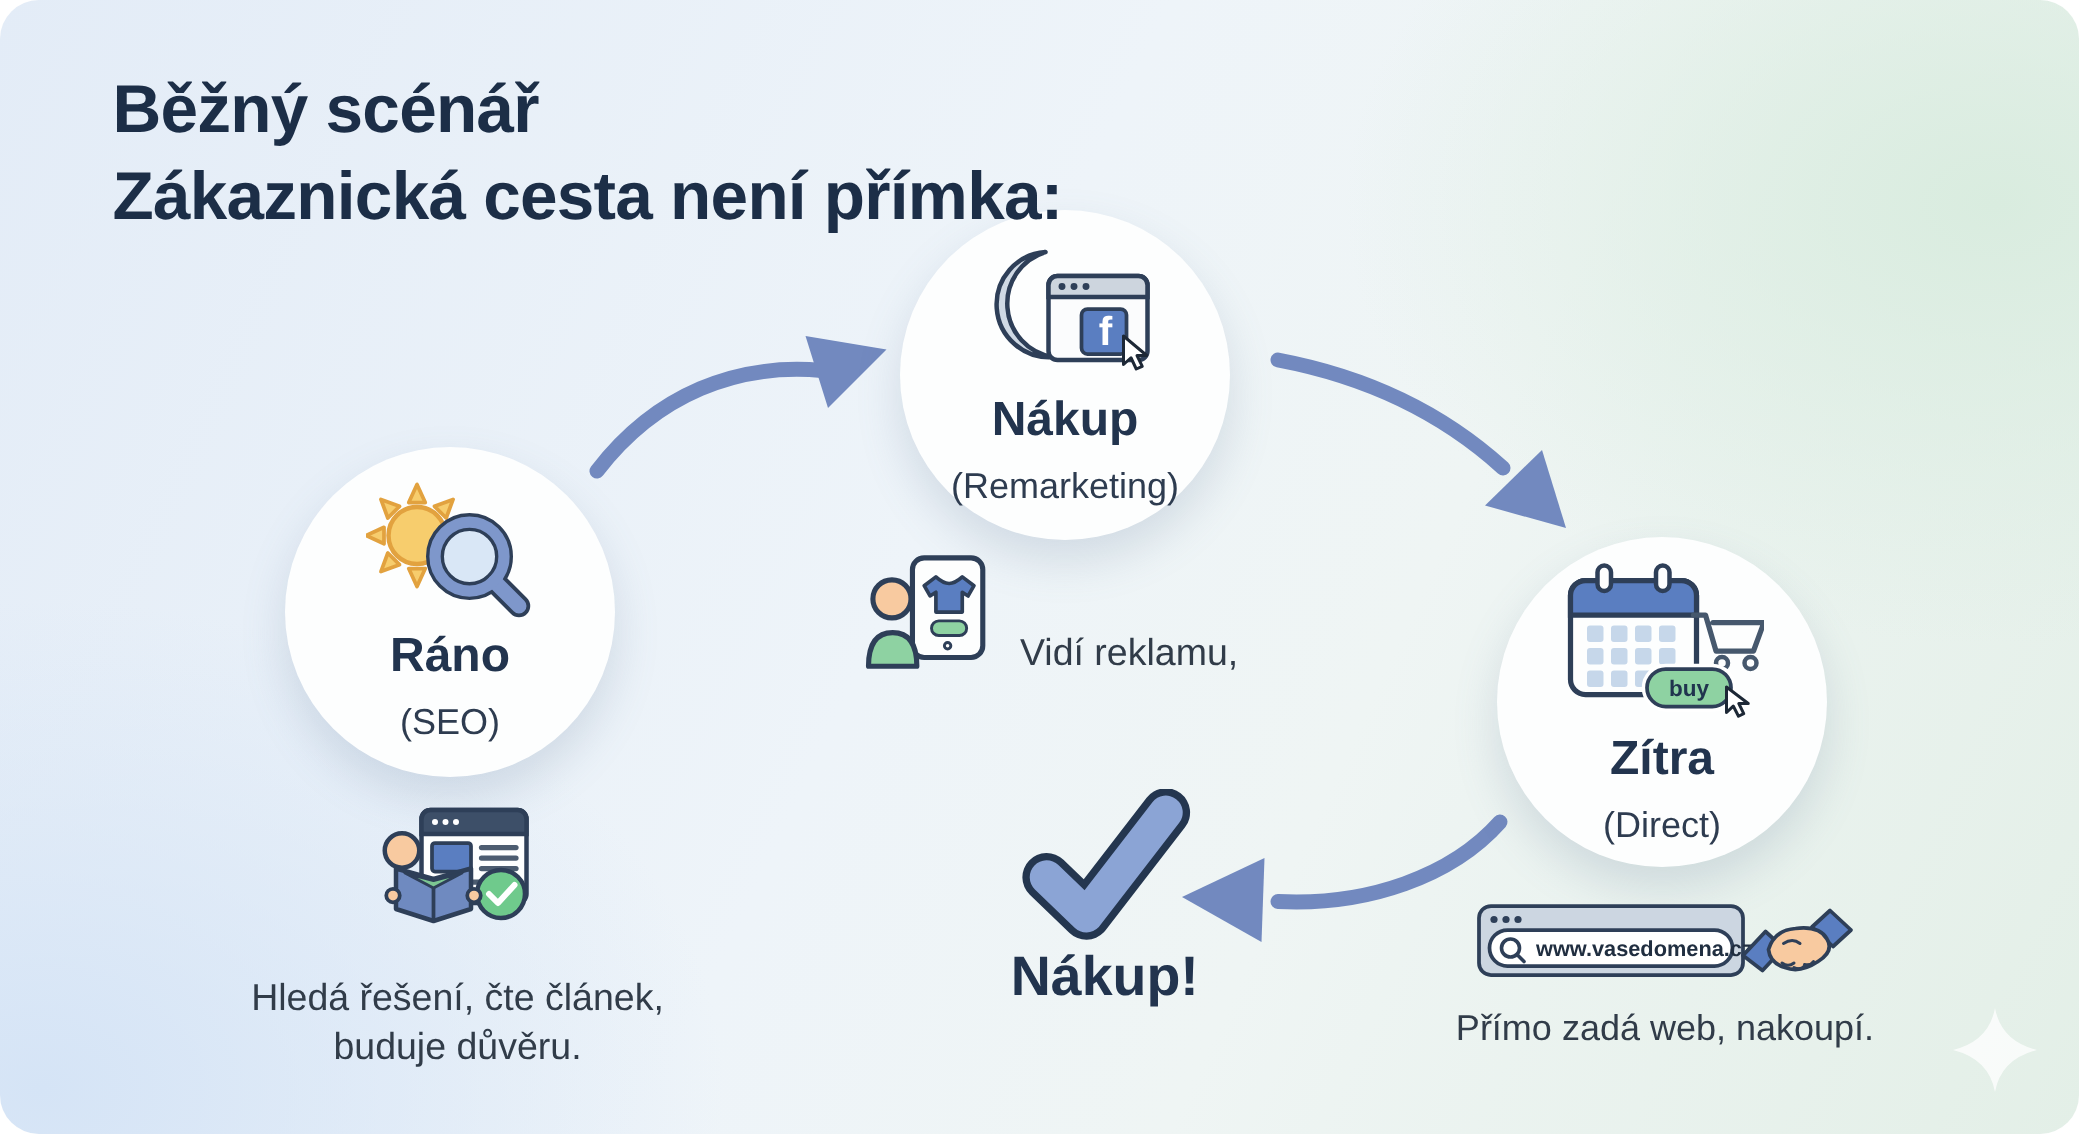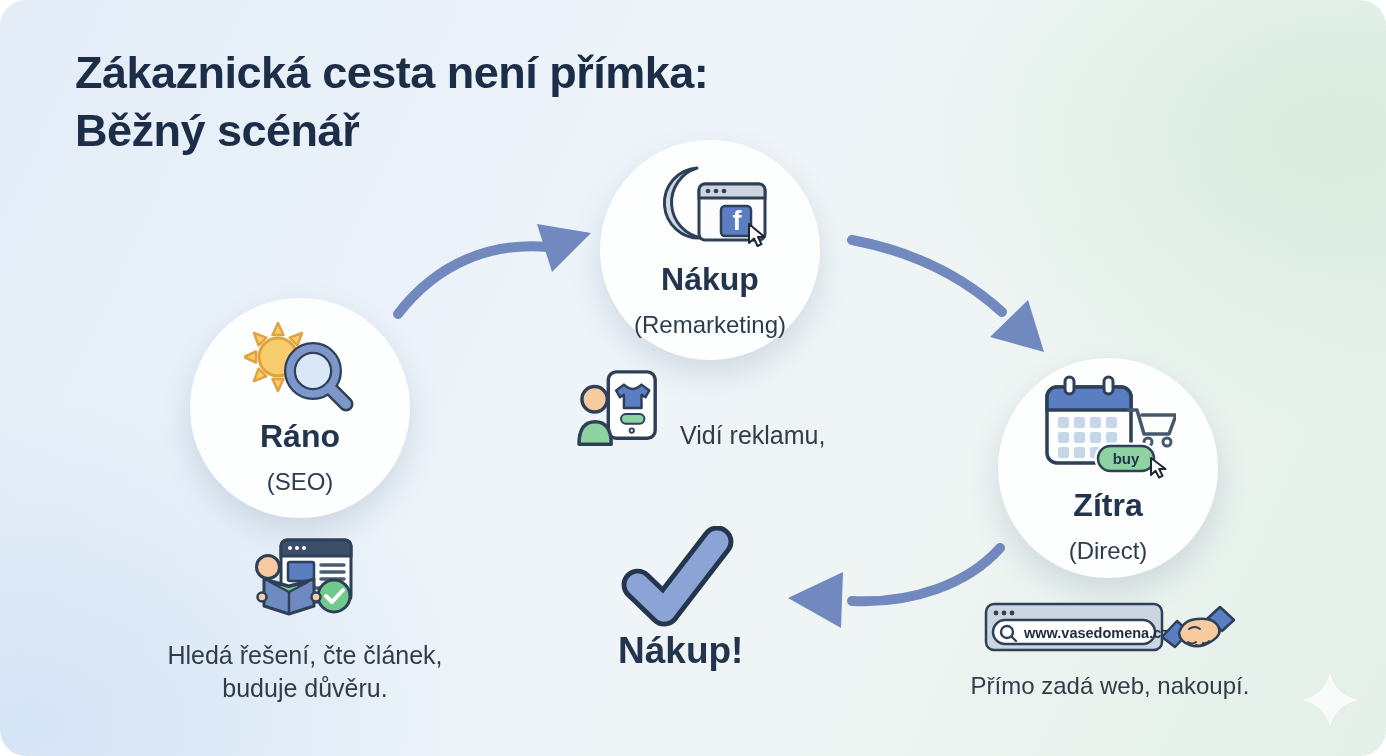--- a/index.html
+++ b/index.html
@@ -28,40 +28,40 @@
     display:flex;flex-direction:column;align-items:center;justify-content:center;
     z-index:2;text-align:center;
   }
   .node-rano{left:190px;top:298px;}
   .node-vecer{left:600px;top:140px;}
   .node-zitra{left:998px;top:358px;}
   .node .label{font-size:32px;font-weight:800;color:#22344e;line-height:34px;margin-top:6px;}
   .node .sublabel{font-size:24px;font-weight:400;color:#2e3c50;line-height:30px;margin-top:14px;}
   .note{position:absolute;z-index:2;color:#313c49;}
   .note-rano{left:130px;top:536px;width:350px;display:flex;flex-direction:column;align-items:center;text-align:center;}
-  .note-rano .note-text{font-size:25px;line-height:33px;margin-top:11px;}
+  .note-rano .note-text{font-size:25px;line-height:33px;margin-top:21px;}
   .note-vecer{left:576px;top:368px;display:flex;align-items:flex-end;}
   .note-vecer .note-text{font-size:25px;line-height:34px;margin-left:14px;margin-top:4px;text-align:left;}
   .note-zitra{left:968px;top:596px;width:284px;display:flex;flex-direction:column;align-items:center;text-align:center;}
   .note-zitra .note-text{font-size:24px;line-height:32px;margin-top:12px;}
   .purchase{
-    position:absolute;left:618px;top:526px;width:165px;z-index:2;
-    display:flex;flex-direction:column;align-items:flex-start;text-align:center;
+    position:absolute;left:654px;top:526px;width:165px;z-index:2;
+    display:flex;flex-direction:column;align-items:center;text-align:center;
   }
   .purchase .label{font-size:37px;font-weight:800;color:#22344e;margin-top:2px;}
   .sparkle{position:absolute;left:1300px;top:670px;z-index:2;}
 </style>
 </head>
 <body>
 
 <div class="card">
 
   <h1 class="title">
+    <span>Běžný scénář</span>
     <span>Zákaznická cesta není přímka:</span>
-    <span>Běžný scénář</span>
   </h1>
 
   <svg class="arrows" width="1386" height="756" viewBox="0 0 1386 756">
     <g>
       <path d="M 398 314 C 438 262, 492 242, 548 247" fill="none" stroke="#7289bf" stroke-width="10" stroke-linecap="round"></path>
       <polygon points="591,233 552,272 537,224" fill="#7289bf"></polygon>
     </g>
     <g>
       <path d="M 852 240 C 905 250, 958 272, 1002 312" fill="none" stroke="#7289bf" stroke-width="10" stroke-linecap="round"></path>
       <polygon points="1044,352 990,337 1028,300" fill="#7289bf"></polygon>

